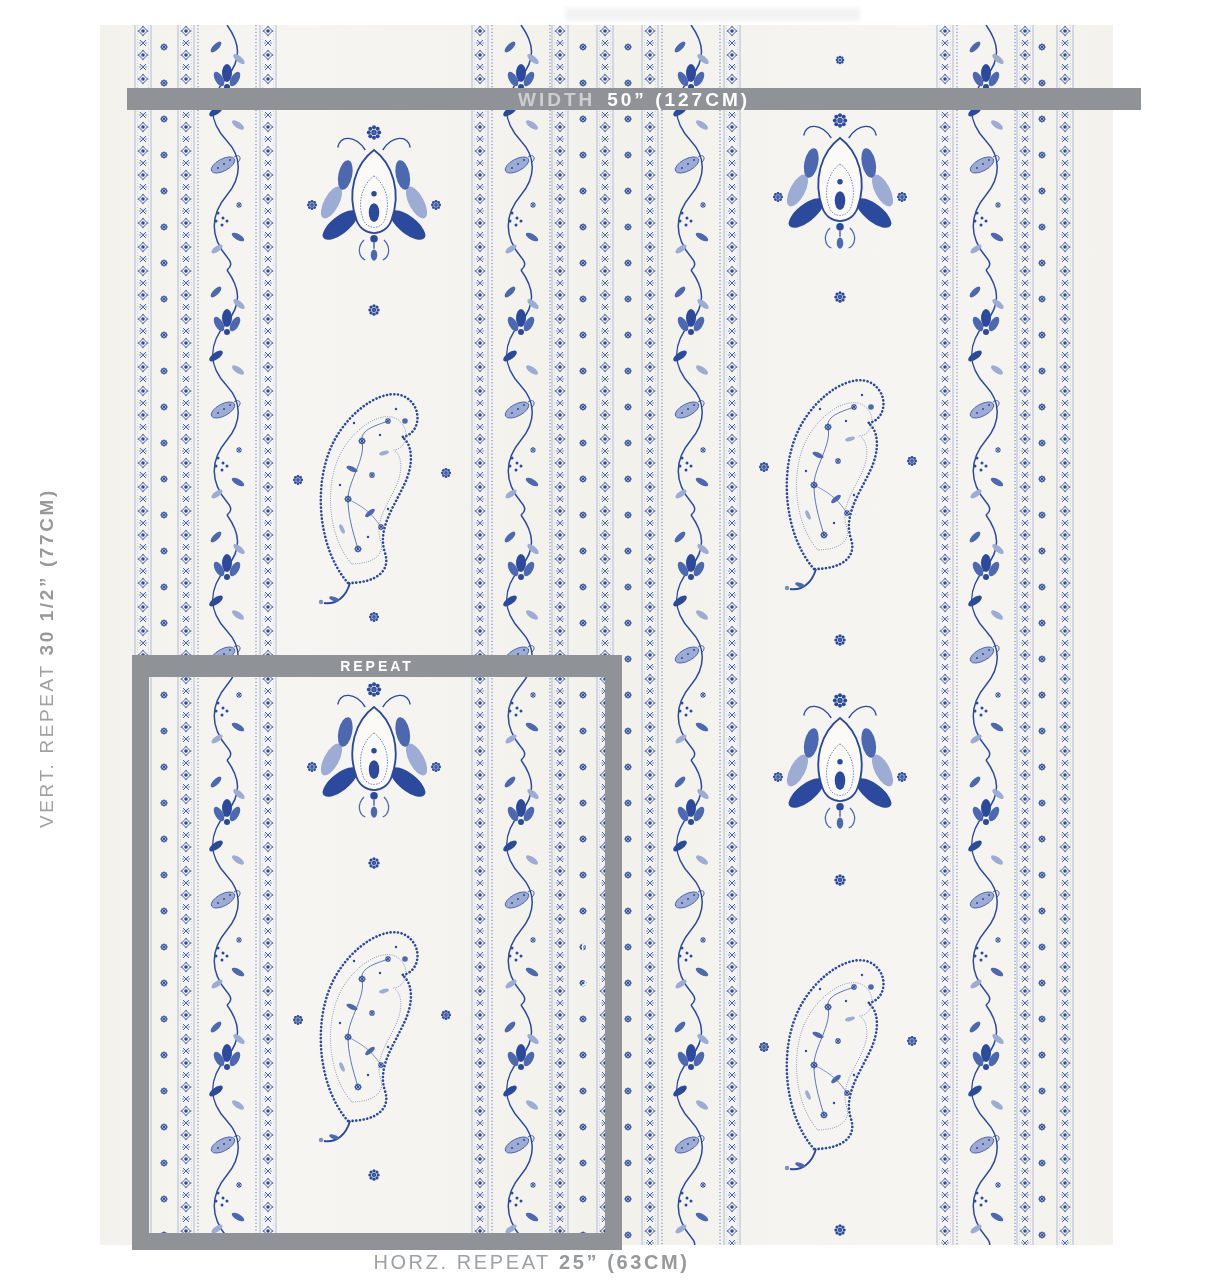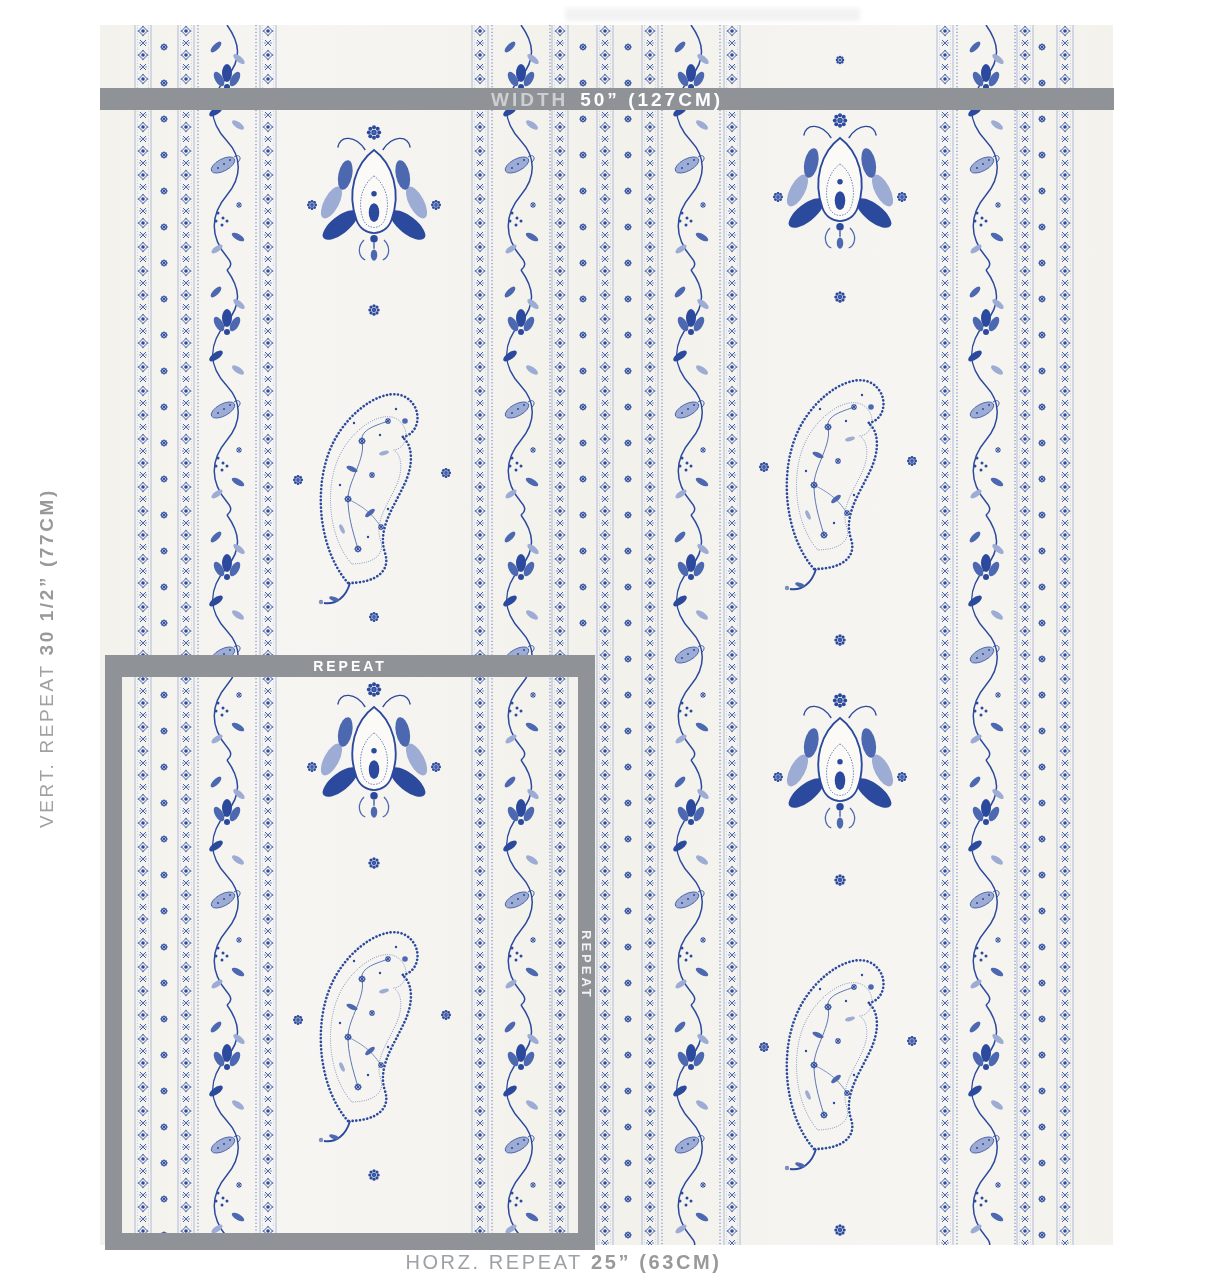--- a/index.html
+++ b/index.html
@@ -3,36 +3,36 @@
 <meta charset="utf-8">
 <style>
   html,body{margin:0;padding:0;background:#ffffff;}
   .stage{position:relative;width:1214px;height:1281px;background:#ffffff;overflow:hidden;
          font-family:"Liberation Sans",sans-serif;}
   .fabric{position:absolute;left:100px;top:25px;width:1013px;height:1220px;overflow:hidden;
           background:linear-gradient(90deg,#f3f2ed 0%,#f6f5f1 20%,#f2f1ec 50%,#f6f5f1 80%,#f3f2ed 100%);}
   .fabric svg{display:block;}
   .ghost{position:absolute;left:565px;top:8px;width:295px;height:13px;background:rgba(160,160,160,0.14);
          filter:blur(2px);border-radius:3px;}
-  .gray-bar{position:absolute;background:#8f9296;}
+  .gray-bar{position:absolute;background:#8f9296;margin-left:27px;}
   .width-bar{left:100px;top:88px;width:1014px;height:22px;display:flex;align-items:center;justify-content:center;z-index:5;}
   .bar-text{font-size:19px;line-height:1;color:#ffffff;font-weight:700;letter-spacing:3px;white-space:nowrap;}
   .bar-text .pre{color:rgba(255,255,255,0.55);margin-right:12px;}
   .rep-top{left:105px;top:655px;width:490px;height:22px;display:flex;align-items:center;justify-content:center;z-index:6;}
   .rep-left{left:105px;top:655px;width:17px;height:595px;z-index:6;}
   .rep-right{left:578px;top:655px;width:17px;height:595px;z-index:6;}
   .rep-bottom{left:105px;top:1233px;width:490px;height:17px;z-index:6;}
   .rep-text{font-size:14px;font-weight:700;color:#ffffff;letter-spacing:3px;line-height:1;}
   .rep-vtext{position:absolute;left:577px;top:880px;width:19px;height:170px;z-index:7;
              writing-mode:vertical-rl;display:flex;align-items:center;justify-content:center;
              font-size:13px;font-weight:700;color:#f2f2f2;letter-spacing:3px;}
   .vert-label{position:absolute;left:36px;top:828px;transform:rotate(-90deg);transform-origin:0 0;
               white-space:nowrap;font-size:19px;letter-spacing:2.6px;color:#9fa1a3;}
   .horz-label{position:absolute;left:0;top:1251px;width:1063px;text-align:center;
-              font-size:20px;letter-spacing:2.6px;color:#9fa1a3;white-space:nowrap;padding-left:32px;}
+              font-size:20px;letter-spacing:2.6px;color:#9fa1a3;white-space:nowrap;}
   .vert-label b,.horz-label b{font-weight:700;color:#97999b;}
 </style>
 </head>
 <body>
 
 <div class="stage">
 
   <div class="fabric">
     <svg id="fabric-svg" width="1013" height="1220" viewBox="0 0 1013 1220">
         <defs>

